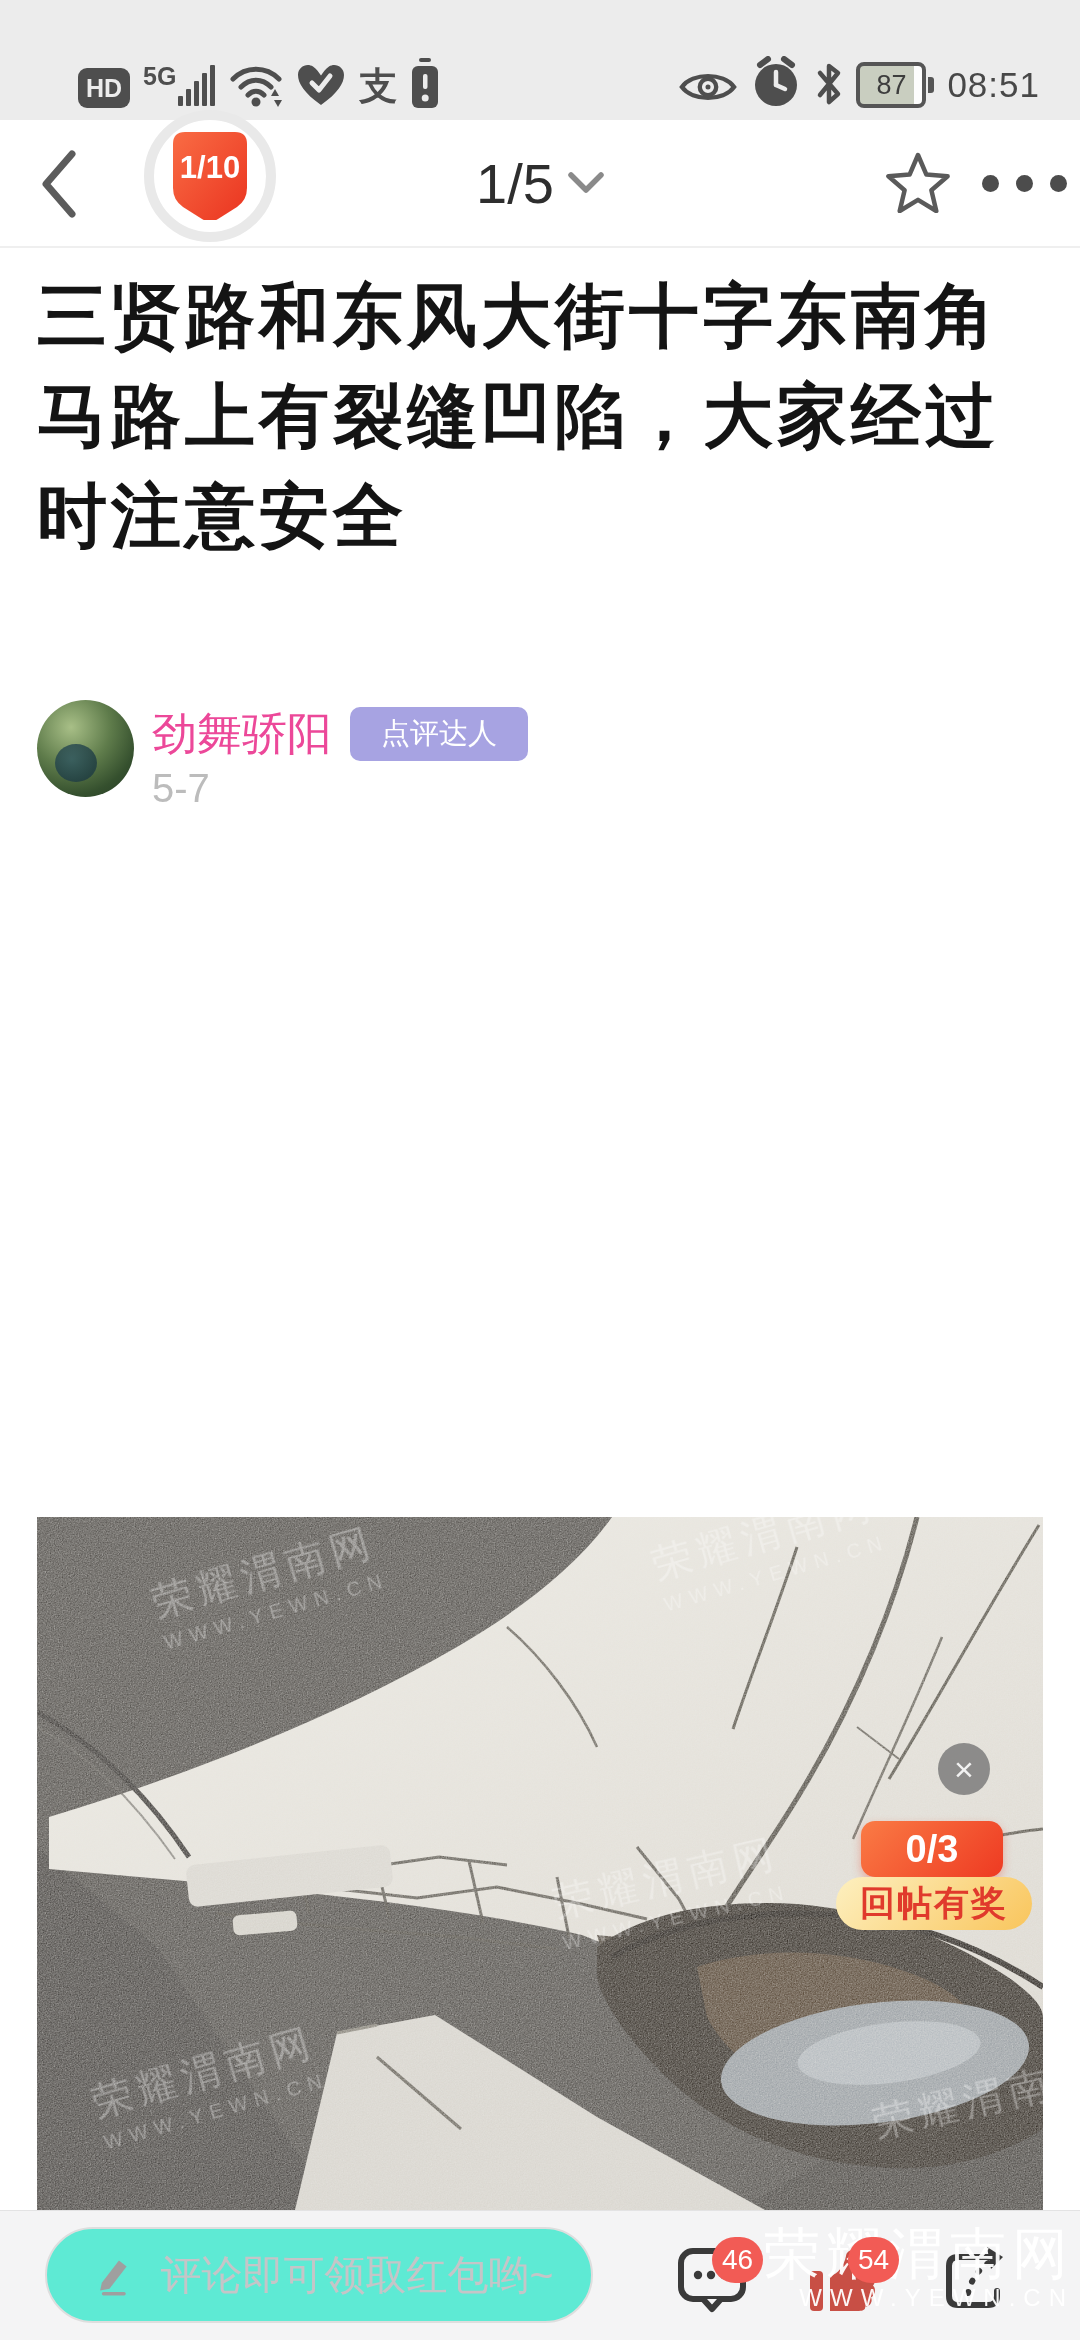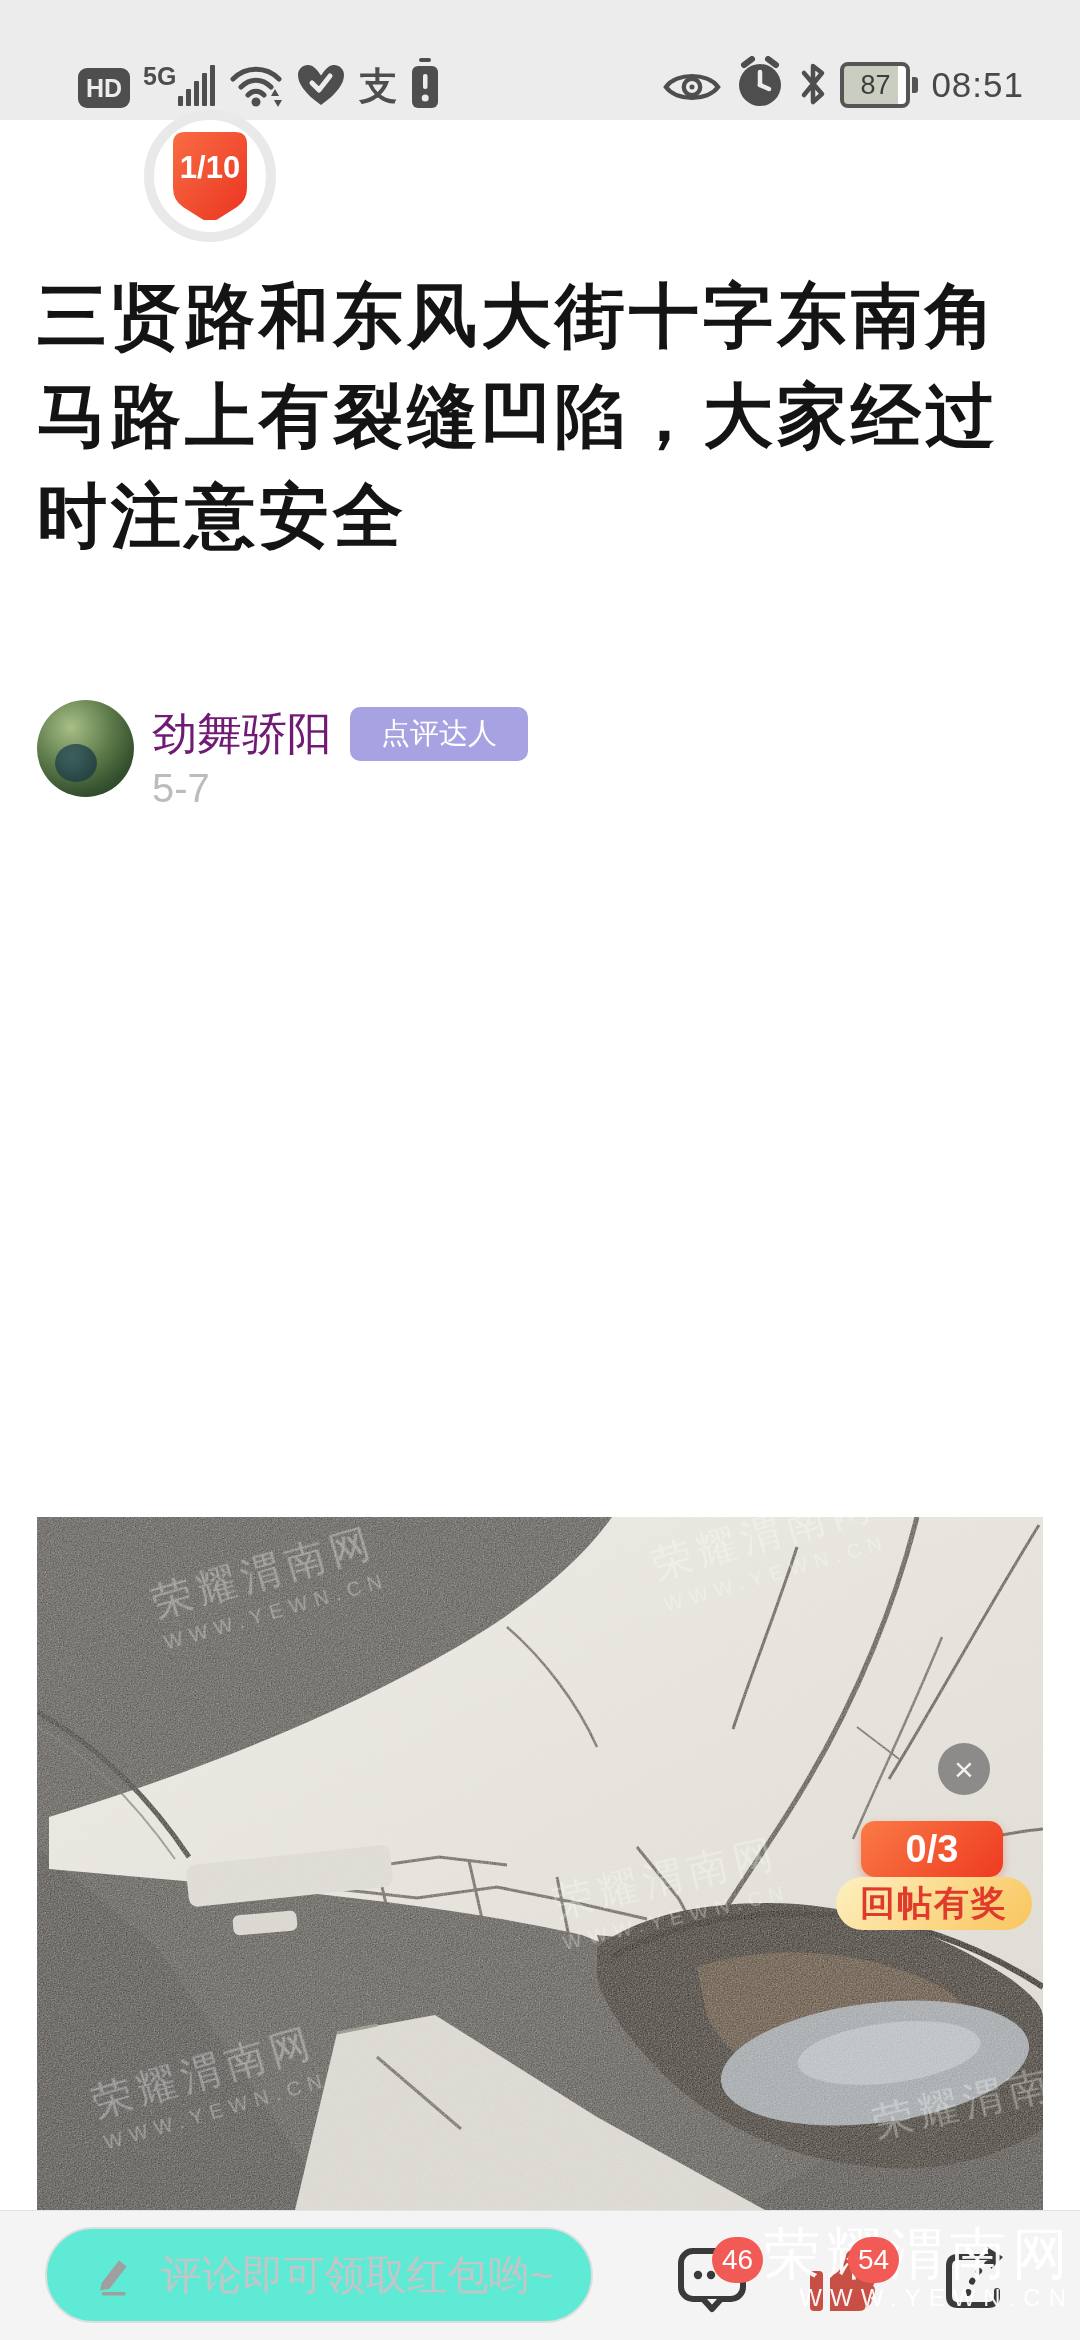--- a/index.html
+++ b/index.html
@@ -2,21 +2,21 @@
 <html><head>
 <meta charset="utf-8">
 <style>
   html,body{margin:0;padding:0;background:#ffffff;}
   body{font-family:"Liberation Sans","DejaVu Sans",sans-serif;-webkit-font-smoothing:antialiased;}
   #screen{position:relative;width:1080px;height:2340px;background:#ffffff;overflow:hidden;}
 
   
   .status-bar{position:absolute;left:0;top:0;width:1080px;height:120px;background:#ececec;
     display:flex;align-items:flex-end;justify-content:space-between;box-sizing:border-box;
-    padding:0 56px 12px 78px;color:#4e4e4e;}
+    padding:0 40px 12px 78px;color:#4e4e4e;}
   .sb-left,.sb-right{display:flex;align-items:flex-end;gap:13px;}
   .sb-hd{background:#4e4e4e;color:#ececec;font-weight:bold;font-size:25px;border-radius:9px;
     width:52px;height:40px;display:flex;align-items:center;justify-content:center;}
   .sb-5g{font-size:25px;font-weight:bold;align-self:flex-start;margin-top:-2px;}
   .sb-5g-wrap{display:flex;align-items:flex-end;gap:2px;}
   .sb-alipay{font-size:38px;font-weight:bold;line-height:44px;}
   .sb-time{font-size:35px;color:#484848;letter-spacing:1px;line-height:46px;}
   .sb-batt{display:flex;align-items:center;}
   .sb-batt-body{width:62px;height:38px;border:4px solid #555;border-radius:8px;
     background:linear-gradient(to right,#c9cec0 0 87%,#fdfdfd 87%);
@@ -42,21 +42,21 @@
   .article-title{position:absolute;left:37px;top:266px;width:1006px;font-size:70px;line-height:100px;
     letter-spacing:4px;font-weight:600;color:#141414;}
   .stats-row{position:absolute;left:40px;top:585px;display:flex;gap:36px;font-size:40px;color:#b5b5b5;}
   .stats-cat{color:#4d7aa9;}
 
   .avatar{position:absolute;left:37px;top:700px;width:97px;height:97px;border-radius:50%;
     background:radial-gradient(circle at 35% 28%,#a8bf87,#5f7c4b 42%,#35502e 72%,#243923 100%);}
   .avatar::after{content:"";position:absolute;left:18px;top:44px;width:42px;height:38px;border-radius:50%;
     background:radial-gradient(circle at 40% 40%,#2e5560,#1d3b43 70%);opacity:.8;}
   .author-line{position:absolute;left:152px;top:704px;display:flex;align-items:center;gap:18px;}
-  .author-name{font-size:45px;color:#701a75;}
+  .author-name{font-size:45px;color:#ec4899;}
   .author-badge{background:#a7a3e2;color:#ffffff;font-size:29px;border-radius:10px;padding:7px 31px;}
   .author-date{position:absolute;left:152px;top:766px;font-size:40px;color:#bcbcbc;}
 
   
   .article-body{position:absolute;left:37px;top:868px;width:1006px;font-size:48px;line-height:90px;
     letter-spacing:2px;color:#303030;text-align:justify;line-break:strict;}
 
   
   .photo{position:absolute;left:37px;top:1517px;width:1006px;height:693px;overflow:hidden;background:#57544f;}
   .photo svg{display:block;}
@@ -145,20 +145,43 @@
         <path d="M5,13 L23,34 L14,42 L14,6 L23,13 L5,35" stroke="#4e4e4e" stroke-width="4.5" fill="none" stroke-linecap="round" stroke-linejoin="round"></path>
       </svg>
       <div class="sb-batt">
         <div class="sb-batt-body">87</div>
         <div class="sb-batt-nub"></div>
       </div>
       <span class="sb-time">08:51</span>
     </div>
   </div>
 
+  <div class="nav-bar">
+    <div class="nav-back">
+      <svg width="42" height="72" viewBox="0 0 42 72">
+        <polyline points="34,6 8,36 34,66" stroke="#5c5c5c" stroke-width="7" fill="none" stroke-linecap="round" stroke-linejoin="round"></polyline>
+      </svg>
+    </div>
+    <div class="nav-pager">
+      <span class="nav-pager-text">1/5</span>
+      <svg width="36" height="22" viewBox="0 0 36 22">
+        <polyline points="3,3 18,18 33,3" stroke="#8a8a8a" stroke-width="5.5" fill="none" stroke-linecap="round" stroke-linejoin="round"></polyline>
+      </svg>
+    </div>
+    <div class="nav-star">
+      <svg width="64" height="62" viewBox="0 0 64 62">
+        <path d="M32 4 L40.4 23.6 L61.6 25.3 L45.4 39.3 L50.3 60 L32 48.8 L13.7 60 L18.6 39.3 L2.4 25.3 L23.6 23.6 Z" stroke="#5a5a5a" stroke-width="4.5" fill="none" stroke-linejoin="round"></path>
+      </svg>
+    </div>
+    <div class="nav-more">
+      <i></i>
+        <i></i>
+        <i></i>
+    </div>
+  </div>
 
   <div class="read-badge-circle">
     <div class="read-badge-shield">
       <svg width="74" height="88" viewBox="0 0 74 88">
         <defs>
           <linearGradient id="shieldGrad" x1="0" y1="0" x2="1" y2="1">
             <stop offset="0" stop-color="#f96c44"></stop>
               <stop offset="1" stop-color="#ea3420"></stop>
           </linearGradient>
         </defs>

